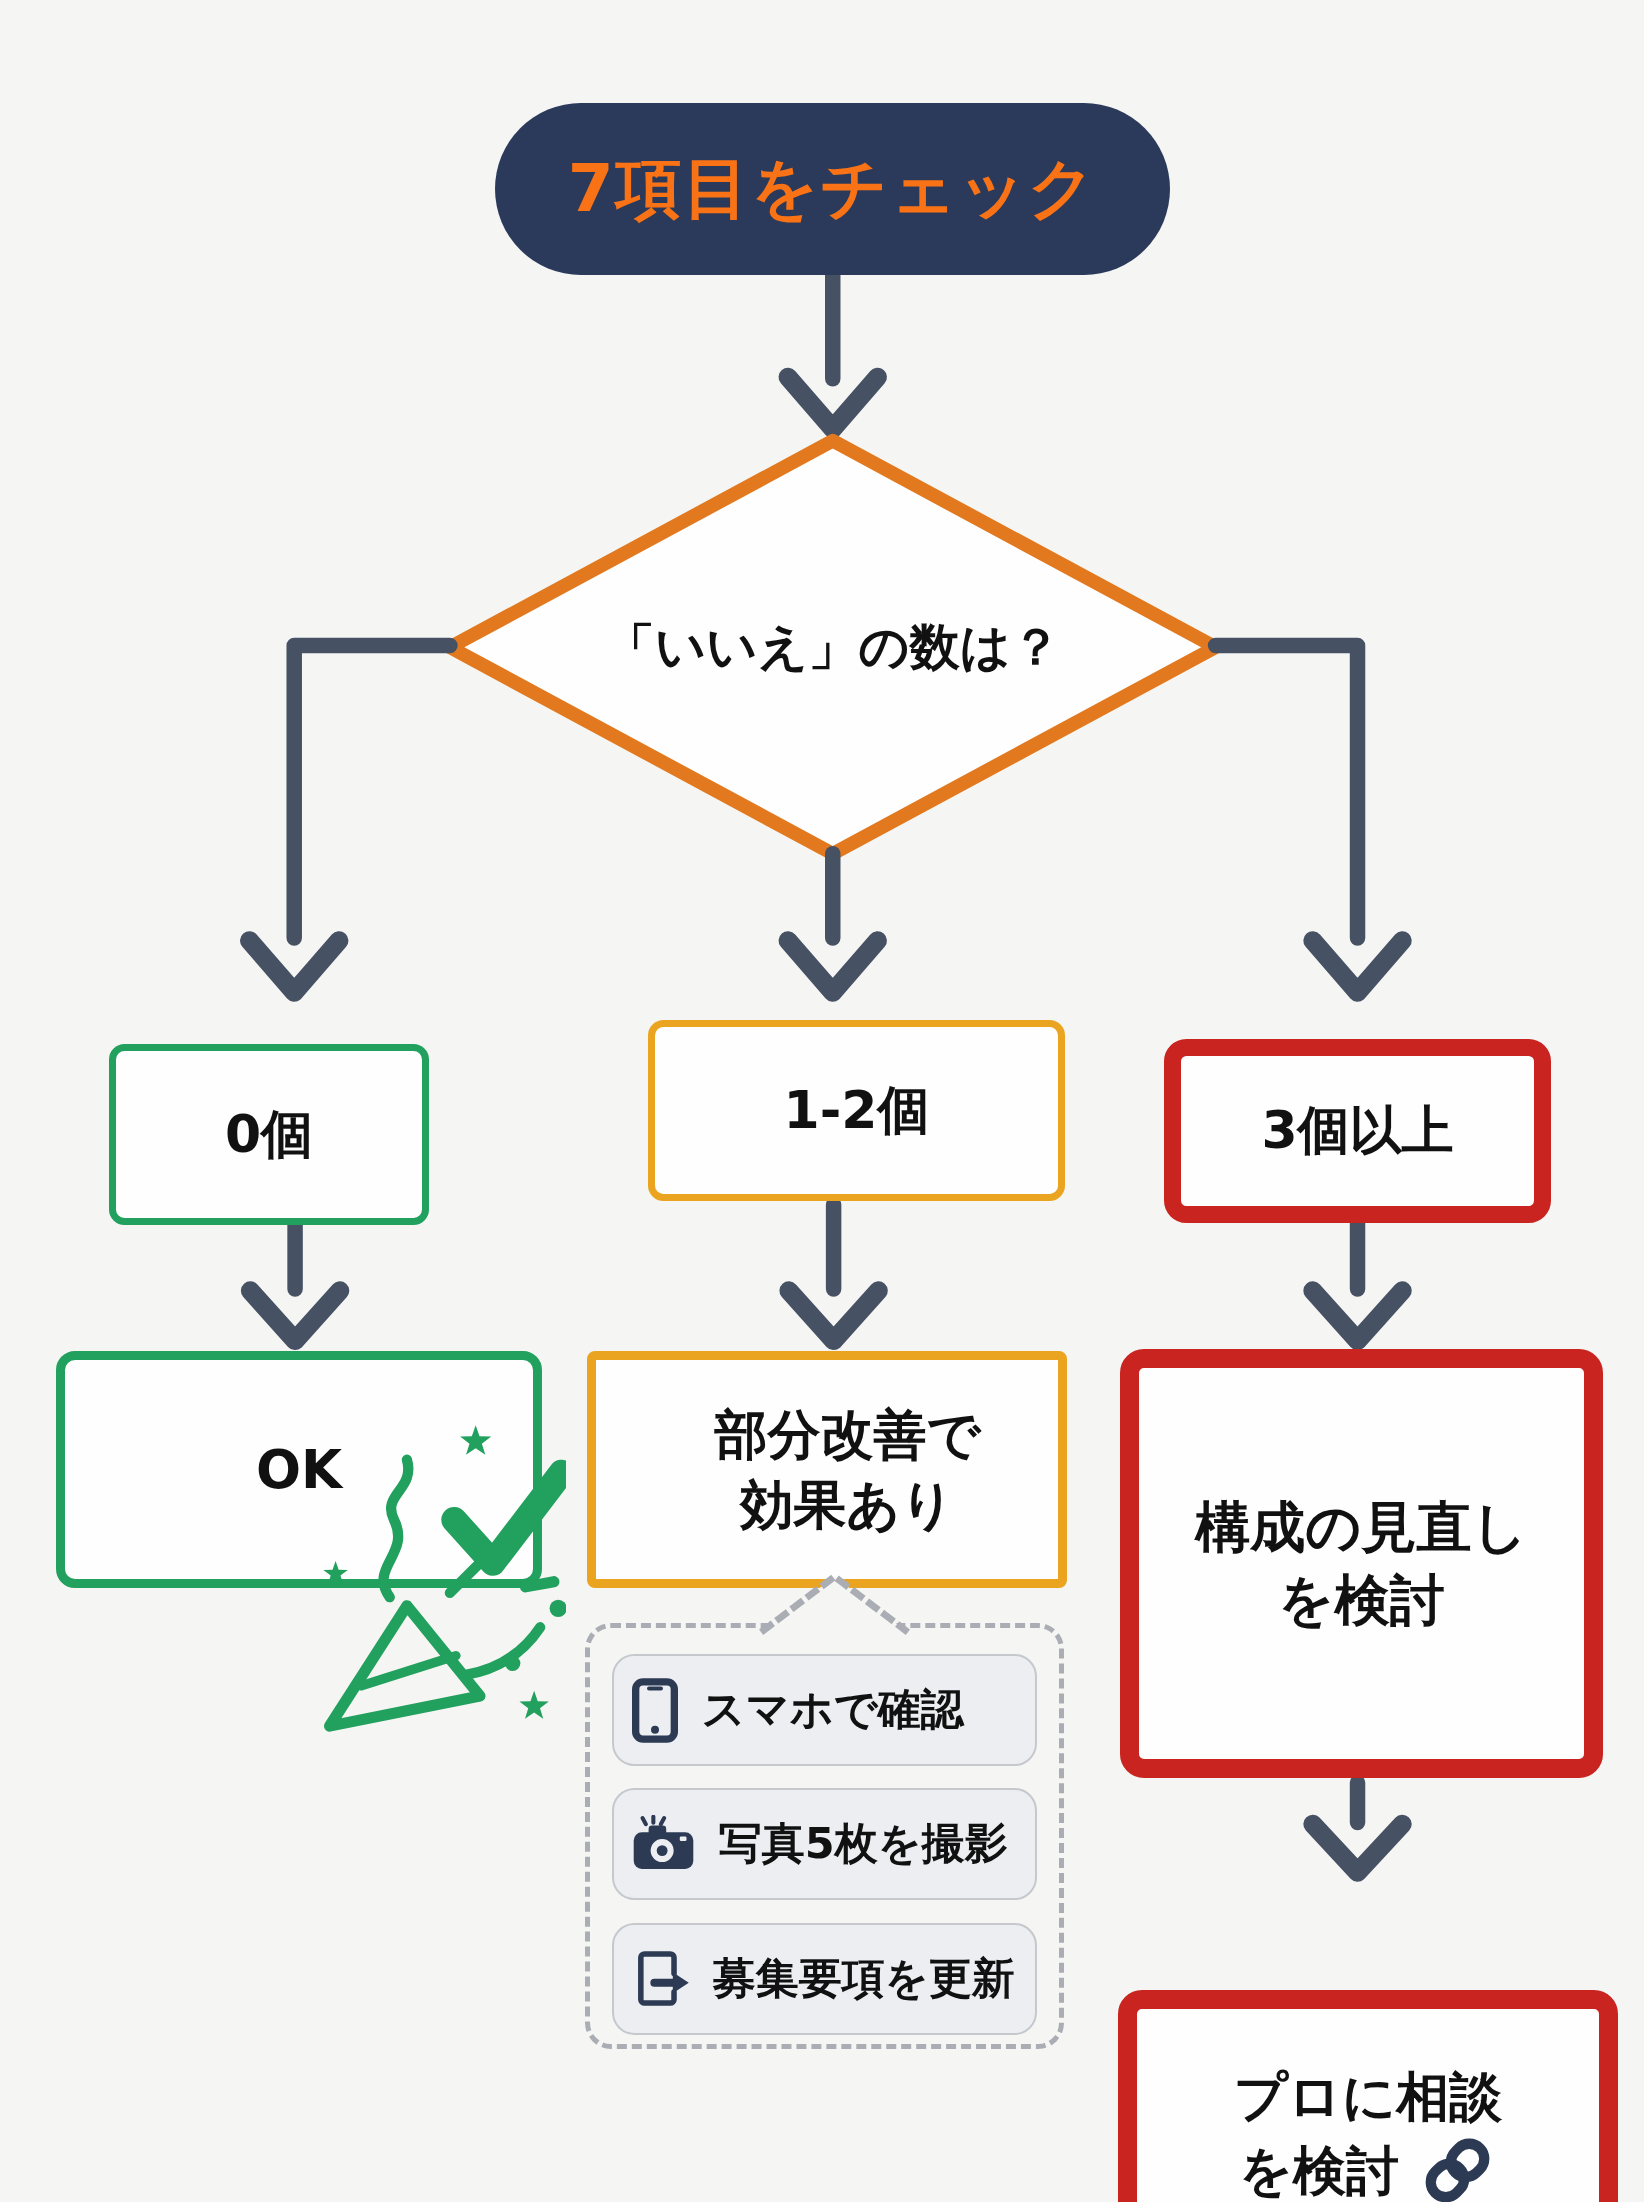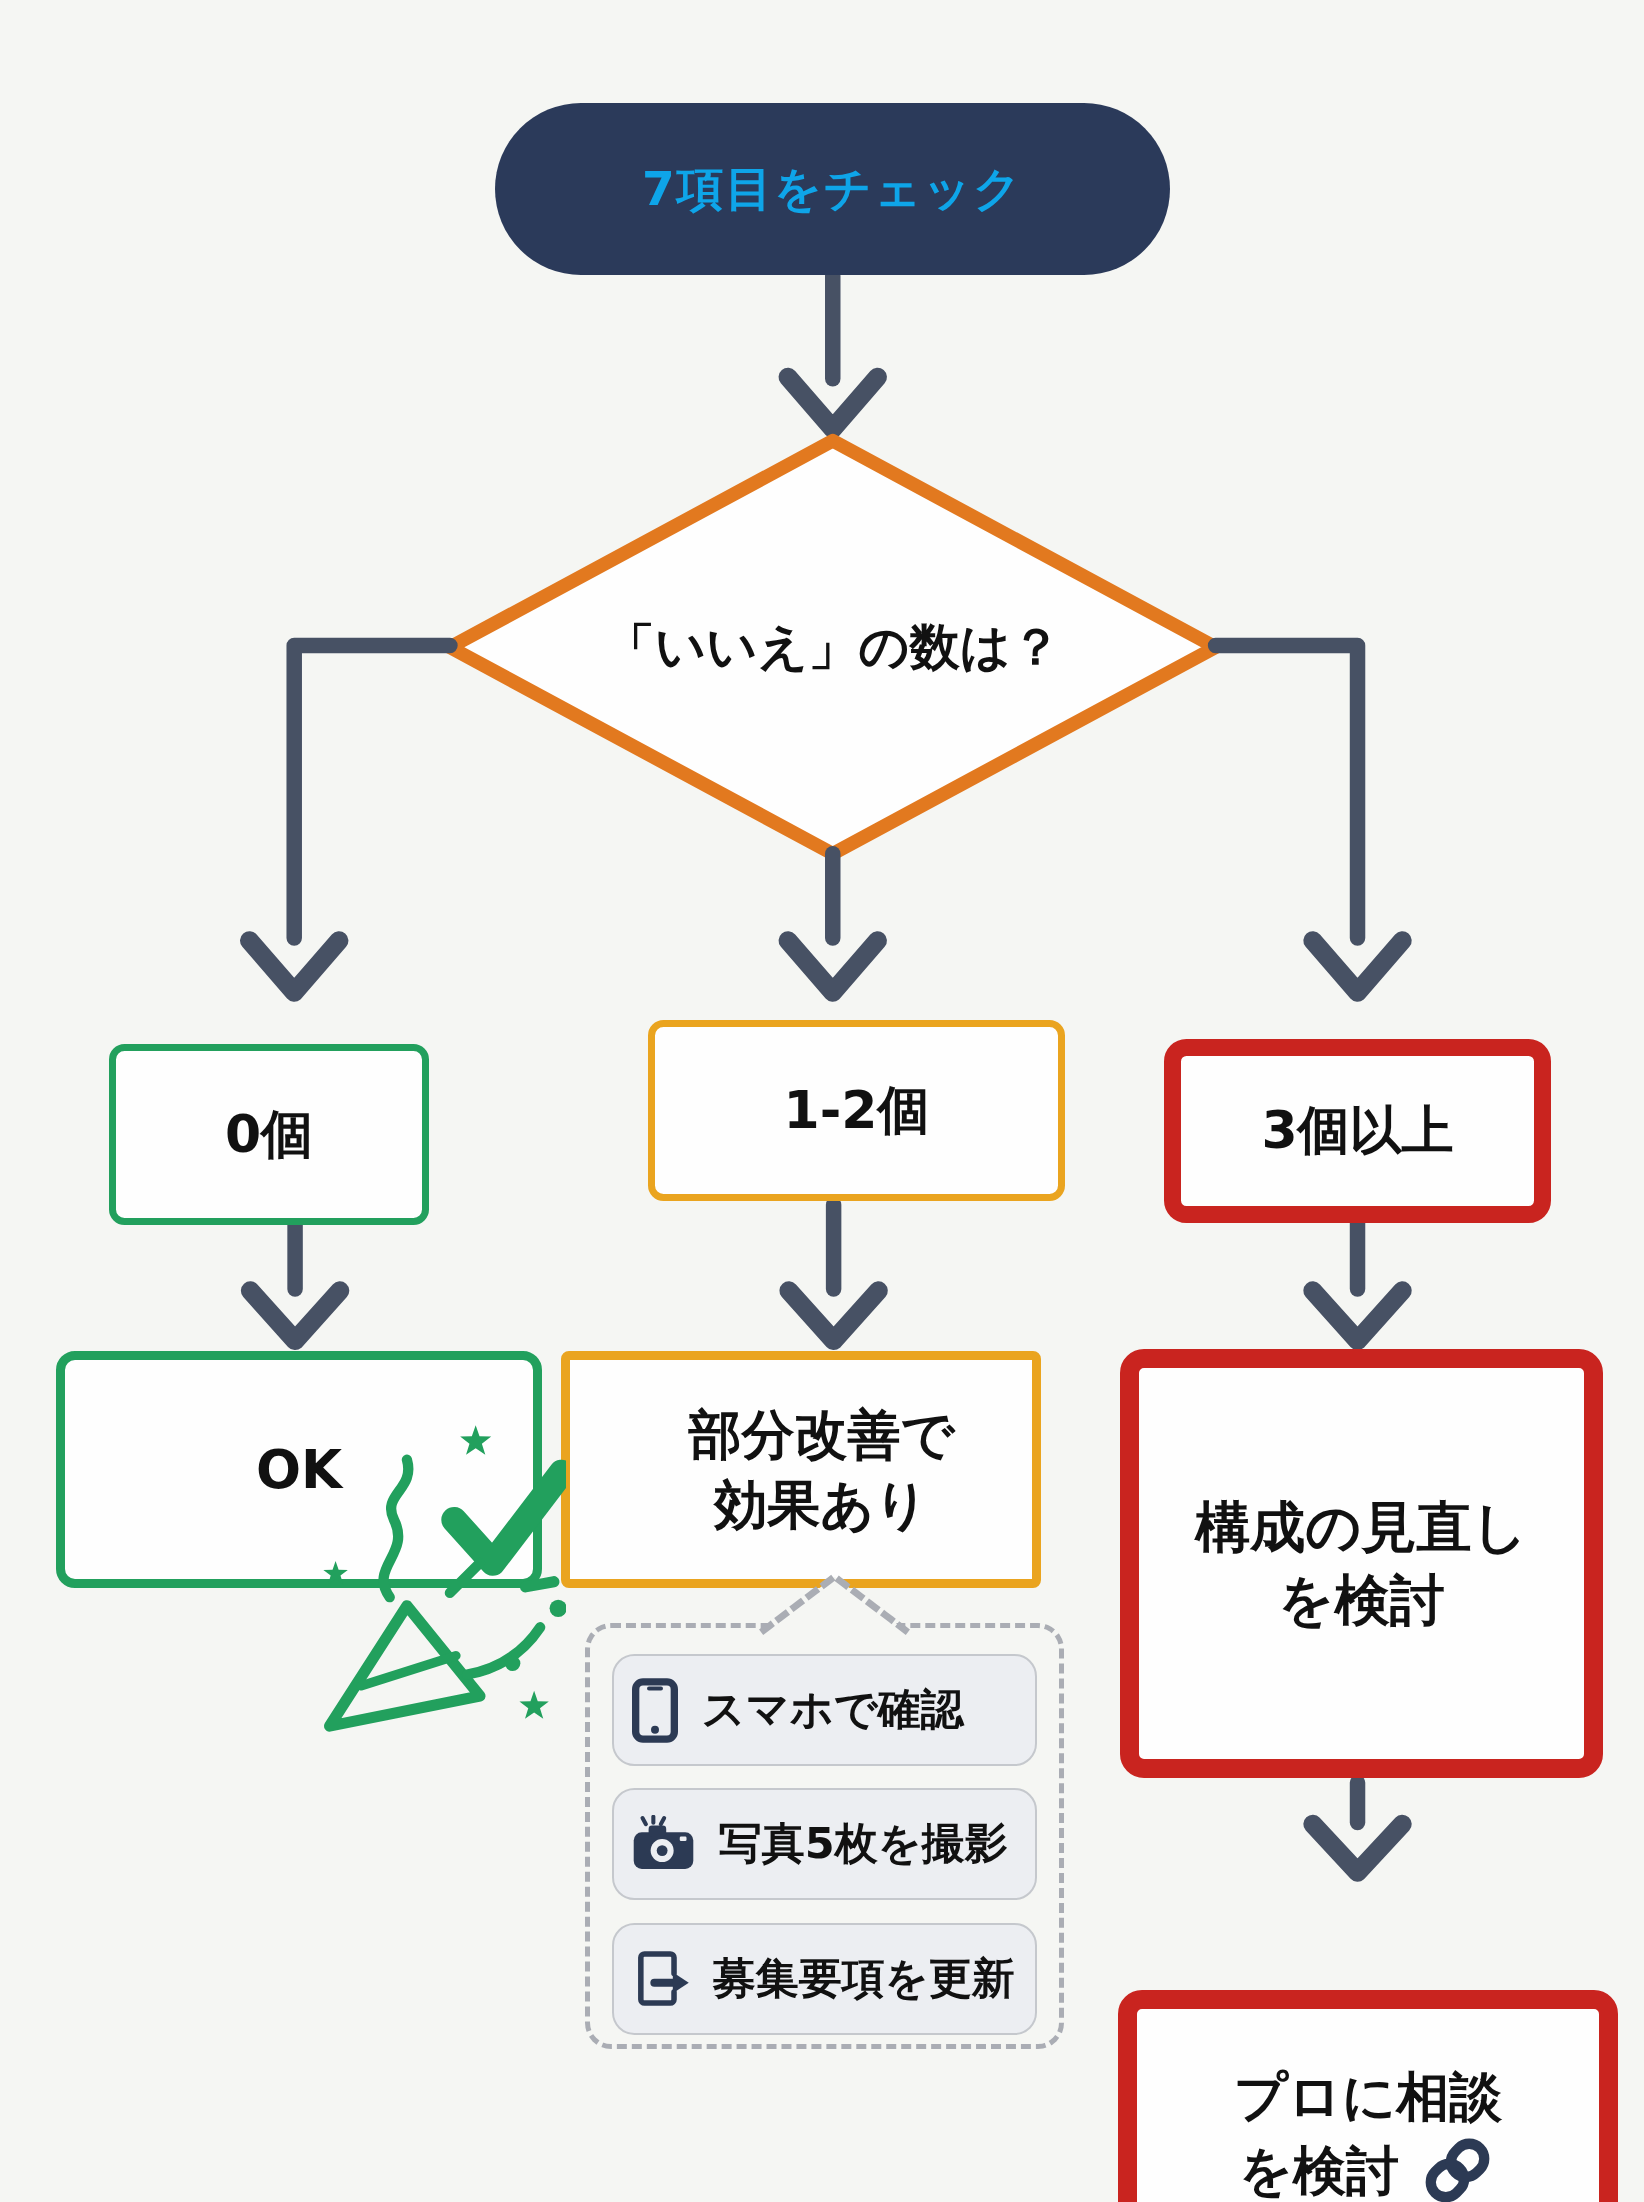--- a/index.html
+++ b/index.html
@@ -18,34 +18,34 @@
   }
   #connectors{position:absolute; left:0; top:0; z-index:1;}
   .shaft{stroke:var(--arrow); stroke-width:18; fill:none; stroke-linecap:round; stroke-linejoin:round;}
   .head{stroke:var(--arrow); stroke-width:22; fill:none; stroke-linecap:round; stroke-linejoin:round;}
   .diamond{fill:var(--box-bg); stroke:var(--orange); stroke-width:16; stroke-linejoin:round;}
 
   .node{position:absolute; display:flex; align-items:center; justify-content:center;
         text-align:center; font-weight:800; box-sizing:border-box; z-index:2;}
 
   #start-node{left:495px; top:103px; width:675px; height:172px; border-radius:86px;
-              background:var(--navy); color:#0ea5e9; font-size:47px; letter-spacing:1.7px;}
+              background:var(--navy); color:#f97316; font-size:66px; letter-spacing:1.7px;}
 
   #decision-label{left:489px; top:594px; width:688px; height:107px; font-size:50px; z-index:2;}
 
   .cond{top:1020px; height:181px; background:var(--box-bg); border-radius:15.5px; font-size:52px;}
   #cond-zero{left:109px; width:320px; border:7.7px solid var(--green);margin-top:24px;}
   #cond-onetwo{left:648px; width:417px; border:7.7px solid var(--amber);}
   #cond-threeplus{left:1164px; top:1015px; width:387px; height:184px;
                   border:17px solid var(--red); border-radius:22.4px;margin-top:24px;}
 
   .result{flex-direction:column; background:var(--box-bg); line-height:1.32;}
   #result-zero{left:56px; top:1351px; width:486px; height:237px; border:9.5px solid var(--green);
                border-radius:19px; font-size:53px;}
-  #result-onetwo{left:561px; top:1351px; width:480px; height:237px; border:9.5px solid var(--amber);
+  #result-onetwo{left:587px; top:1351px; width:480px; height:237px; border:9.5px solid var(--amber);
                border-radius:8px; font-size:53px;padding-left:41px;}
   #result-threeplus{left:1120px; top:1349px; width:483px; height:429px; border:19px solid var(--red);
                border-radius:24px; font-size:55px;}
   #followup-threeplus{left:1118px; top:1990px; width:500px; height:292px; border:19px solid var(--red);
                border-radius:24px; font-size:53px;}
   .line-with-icon{display:flex; align-items:center; justify-content:center; gap:19px;}
 
   #party-popper{position:absolute; left:308px; top:1421px; z-index:3;}
   .pp-stroke{stroke:var(--green); fill:none; stroke-linecap:round; stroke-linejoin:round;}
   .pp-fill{fill:var(--green); stroke:none;}

